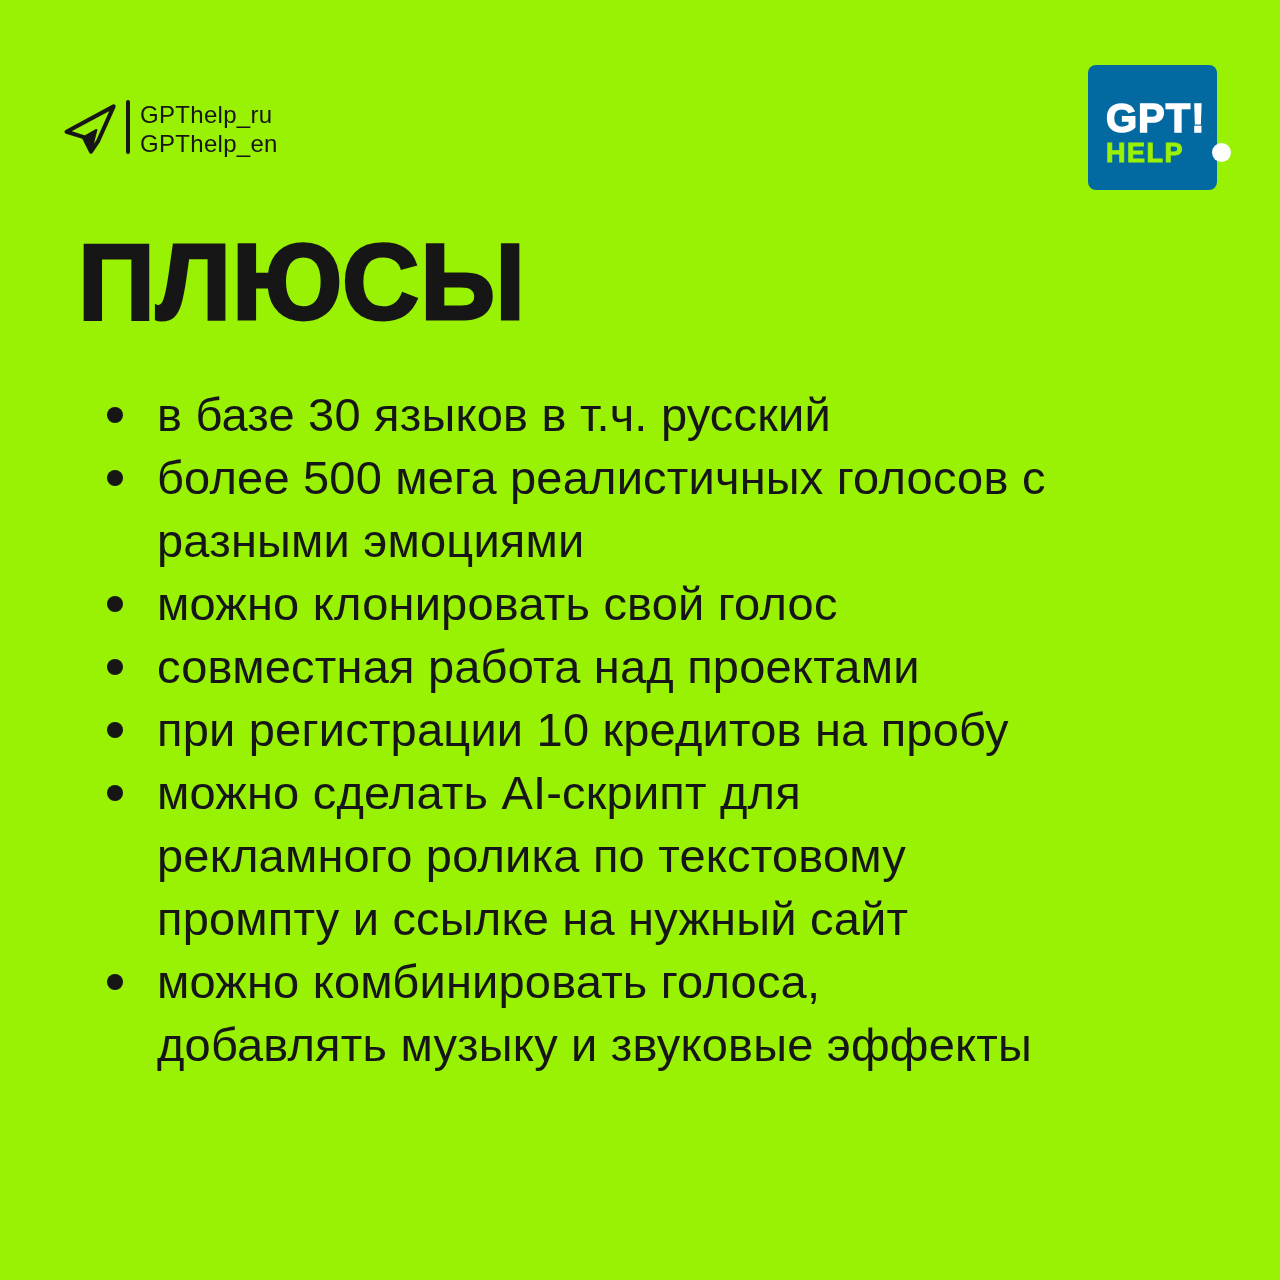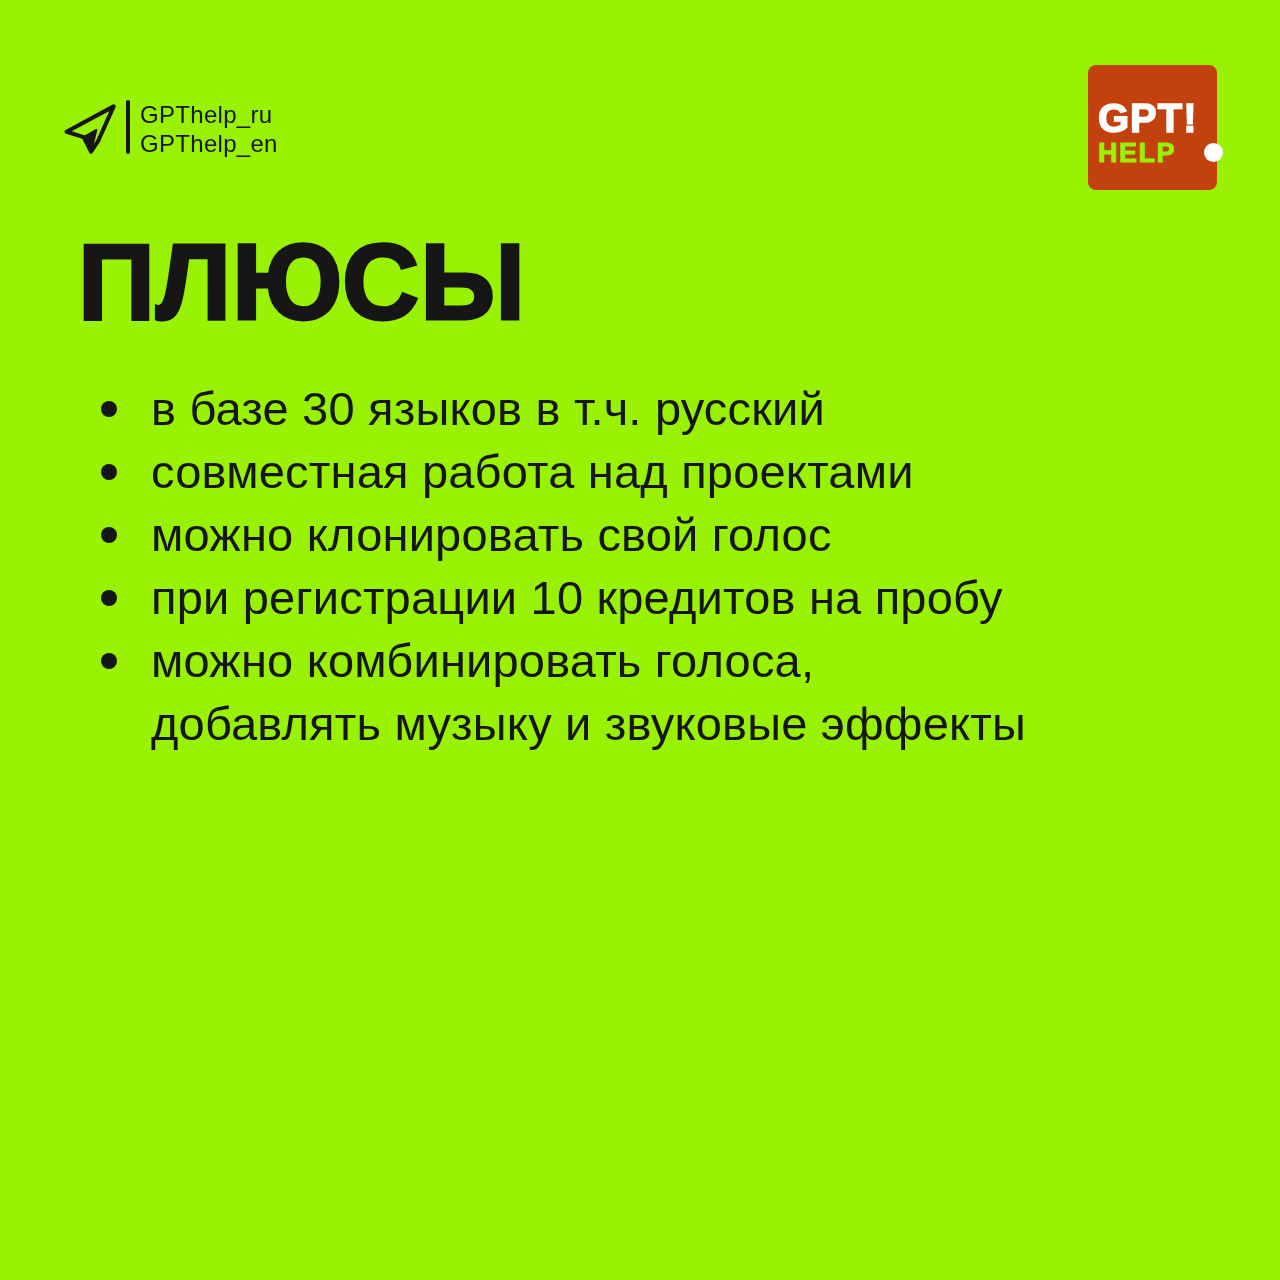--- a/index.html
+++ b/index.html
@@ -37,27 +37,27 @@
     letter-spacing: 0.3px;
   }
 
   
   .logo {
     position: absolute;
     left: 1088px;
     top: 65px;
     width: 129px;
     height: 125px;
-    background: #c2410c;
+    background: #0369a1;
     border-radius: 8px;
     display: flex;
     flex-direction: column;
     align-items: flex-start;
     justify-content: center;
-    padding: 10px 0 0 10px;
+    padding: 10px 0 0 18px;
     text-align: right;
   }
   .logo-line1 {
     color: #FFFFFF;
     font-weight: 700;
     font-size: 40px;
     line-height: 40px;
     letter-spacing: 1px;
     -webkit-text-stroke: 1.5px #FFFFFF;
   }
@@ -93,21 +93,21 @@
     letter-spacing: 1px;
     -webkit-text-stroke: 3px #161616;
   }
 
   
   .pros-list {
     position: absolute;
     left: 95px;
     top: 373px;
     width: 1110px;
-    margin: 4px;
+    margin: 10px;
     padding: 0;
     list-style: none;
   }
   .pros-list li {
     position: relative;
     padding-left: 52px;
     font-size: 47px;
     line-height: 63px;
     letter-spacing: 0.2px;
     white-space: pre-line;
@@ -145,18 +145,23 @@
   <span class="logo-line2">
     <span>HELP</span>
     <span class="logo-dot"></span>
   </span>
 </div>
 
 <h1 class="title">ПЛЮСЫ</h1>
 
 <ul class="pros-list">
     <li>в базе 30 языков в т.ч. русский</li>
+    <li>более 500 мега реалистичных голосов с
+разными эмоциями</li>
+    <li>можно клонировать свой голос</li>
     <li>совместная работа над проектами</li>
-    <li>можно клонировать свой голос</li>
     <li>при регистрации 10 кредитов на пробу</li>
+    <li>можно сделать AI-скрипт для
+рекламного ролика по текстовому
+промпту и ссылке на нужный сайт</li>
     <li>можно комбинировать голоса,
 добавлять музыку и звуковые эффекты</li>
   </ul>
 
 </body></html>

